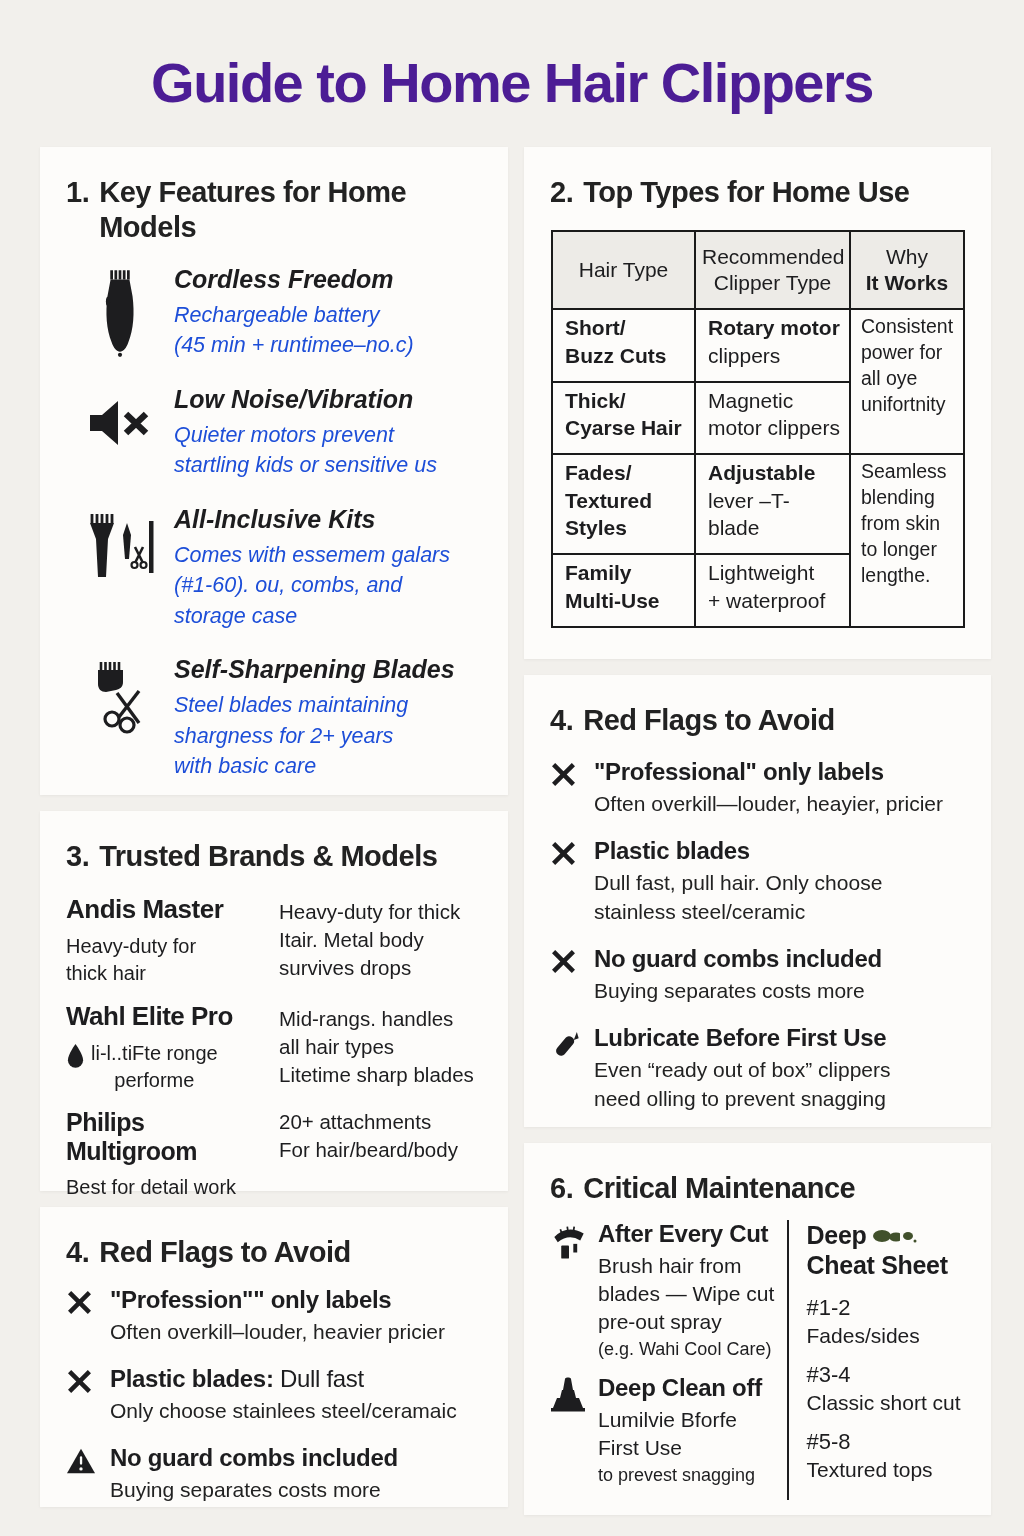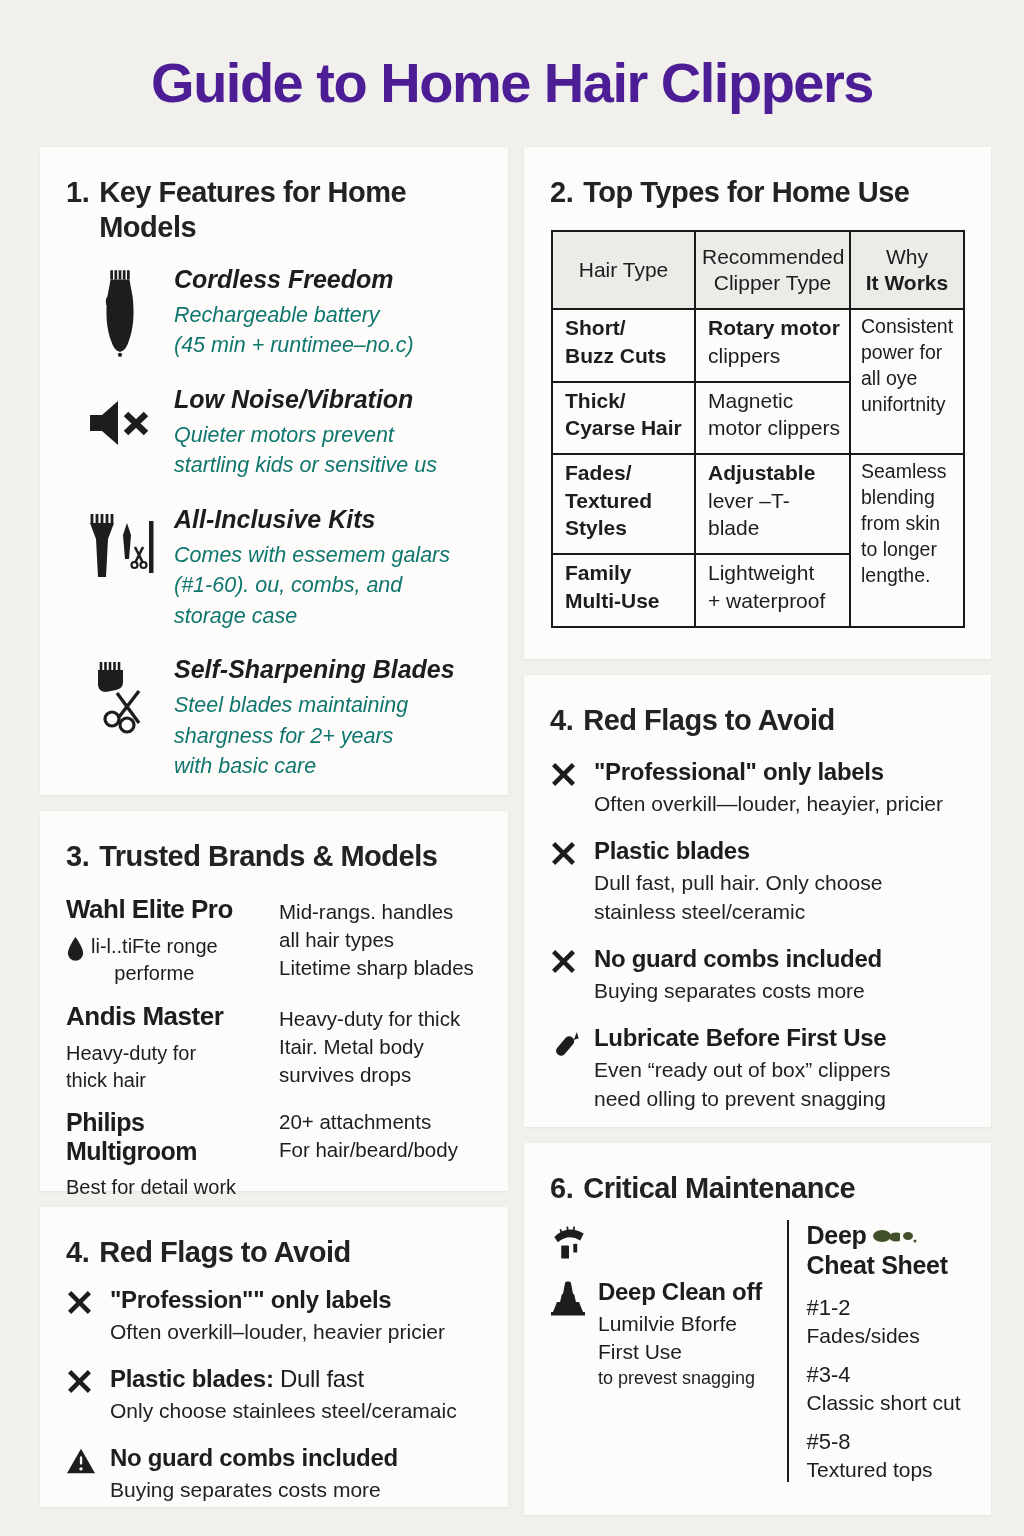--- a/index.html
+++ b/index.html
@@ -47,21 +47,21 @@
     margin-bottom:20px;
     line-height:1.2;
   }
   h2 .num{ margin-right:10px; flex:none; }
   .pre{ white-space:pre-line; }
 
   
   .feat{ display:flex; margin-bottom:24px;font-style:italic; }
   .feat-icon{ width:108px; flex:none; display:flex; justify-content:center; align-items:flex-start; padding-top:4px; }
   .feat-title{ font-size:25px; font-weight:700; margin-bottom:6px; }
-  .feat-desc{ font-size:21.5px; line-height:1.42; color:#0f766e; }
+  .feat-desc{ font-size:21.5px; line-height:1.42; color:#1d4ed8; }
 
   
   table{ border-collapse:collapse; margin:12px 0 0 1px; width:412px; table-layout:fixed; }
   th,td{ border:2px solid #1a1a1a; vertical-align:top; text-align:left; }
   th{ background:#edebe7; font-weight:500; font-size:21px; text-align:center; vertical-align:middle; padding:12px 6px; line-height:1.25;}
   th .bold{ font-weight:700; }
   td{ padding:4px 8px 12px 12px; font-size:21px; line-height:1.3; }
   td.hair{ font-weight:700; }
   td.why{ font-size:19.5px; line-height:1.33; padding-left:10px;}
   .cw1{ width:143px; } .cw2{ width:155px; } .cw3{ width:114px; }
@@ -183,47 +183,47 @@
     </section>
 
     <section class="panel p3">
       <h2>
         <span class="num">3.</span>
         <span>Trusted Brands &amp; Models</span>
       </h2>
 
       <div class="brand-row">
         <div>
+          <div class="brand-name">Andis Master</div>
+          <div class="brand-sub pre">Heavy-duty for
+thick hair</div>
+        </div>
+        <div class="brand-desc pre">Heavy-duty for thick
+Itair. Metal body
+survives drops</div>
+      </div>
+
+      <div class="brand-row">
+        <div>
           <div class="brand-name">Wahl Elite Pro</div>
           <div class="brand-sub withicon">
             <span style="padding-top:3px;">
               <svg width="19" height="25" viewBox="0 0 20 26">
                 <path d="M10 1C10 1 2 12 2 18a8 8 0 0016 0C18 12 10 1 10 1z" fill="#1d1d1f"></path>
               </svg>
             </span>
             <span class="centered">
               <span>li-l..tiFte ronge</span><br>
               <span>performe</span>
             </span>
           </div>
         </div>
         <div class="brand-desc pre">Mid-rangs. handles
 all hair types
 Litetime sharp blades</div>
-      </div>
-
-      <div class="brand-row">
-        <div>
-          <div class="brand-name">Andis Master</div>
-          <div class="brand-sub pre">Heavy-duty for
-thick hair</div>
-        </div>
-        <div class="brand-desc pre">Heavy-duty for thick
-Itair. Metal body
-survives drops</div>
       </div>
 
       <div class="brand-row">
         <div>
           <div class="brand-name" style="font-size:25px;">Philips Multigroom</div>
           <div class="brand-sub pre">Best for detail work</div>
         </div>
         <div class="brand-desc pre" style="padding-top:0;">20+ attachments
 For hair/beard/body</div>
       </div>
@@ -401,20 +401,27 @@
 
           <div class="mitem">
             <span class="mitem-icon">
               <svg width="38" height="42" viewBox="0 0 44 46">
                 <path d="M5 16q15-15 34-4l-4 8q-13-8-26 2z" fill="#1d1d1f"></path>
                 <path d="M12 7l2 6M20 4l1 7M28 4l-1 7" stroke="#1d1d1f" stroke-width="2"></path>
                 <rect x="13" y="26" width="9" height="15" rx="1" fill="#1d1d1f"></rect>
                 <rect x="27" y="24" width="4.5" height="10" fill="#1d1d1f"></rect>
               </svg>
             </span>
+            <div>
+              <div class="mitem-title">After Every Cut</div>
+              <div class="mitem-desc pre">Brush hair from
+blades — Wipe cut
+pre-out spray</div>
+              <div class="mitem-note">(e.g. Wahi Cool Care)</div>
+            </div>
           </div>
 
           <div class="mitem">
             <span class="mitem-icon">
               <svg width="36" height="40" viewBox="0 0 36 40">
                 <path d="M15 3c0-2 6-2 6 0l2 11h-10z" fill="#1d1d1f"></path>
                 <path d="M12 14h12l2 8H10z" fill="#1d1d1f"></path>
                 <path d="M7 22h22l4 10H3z" fill="#1d1d1f"></path>
                 <rect x="1" y="32" width="34" height="3.5" fill="#1d1d1f"></rect>
               </svg>

